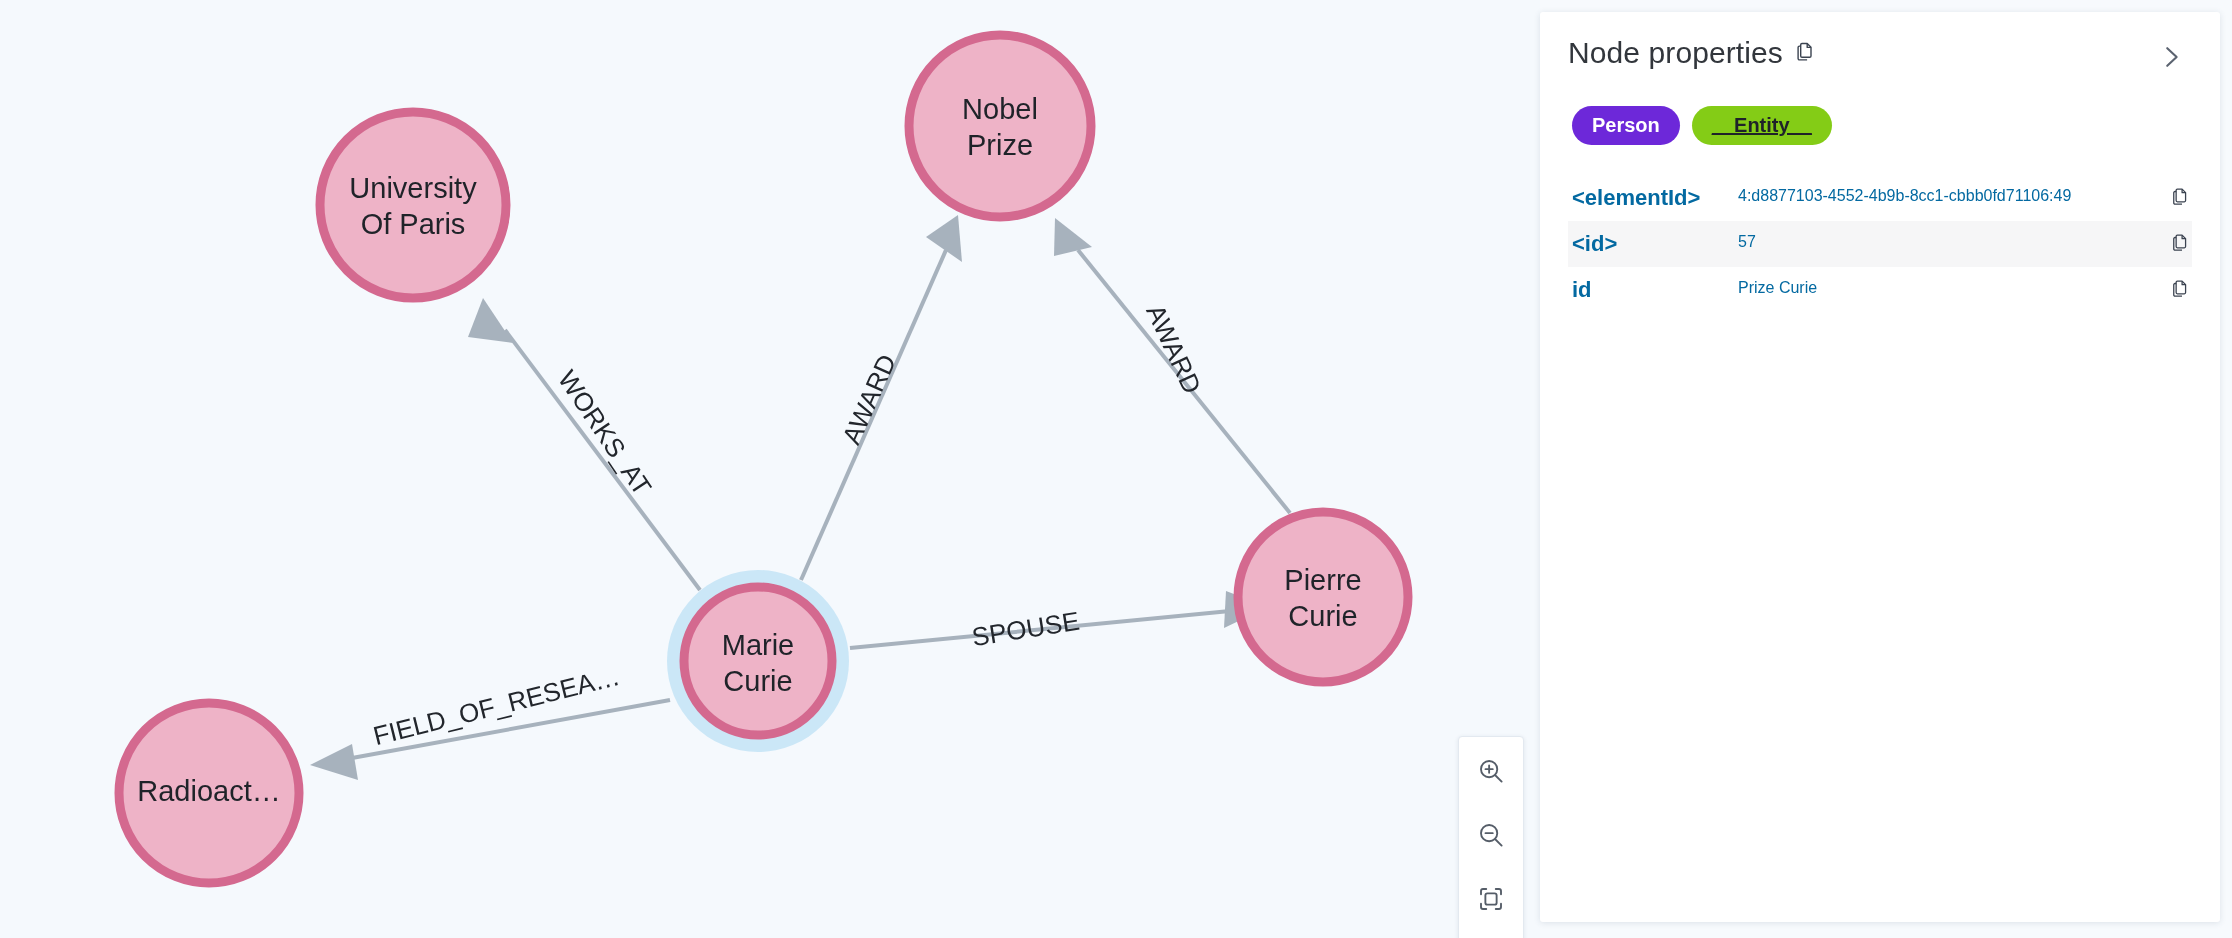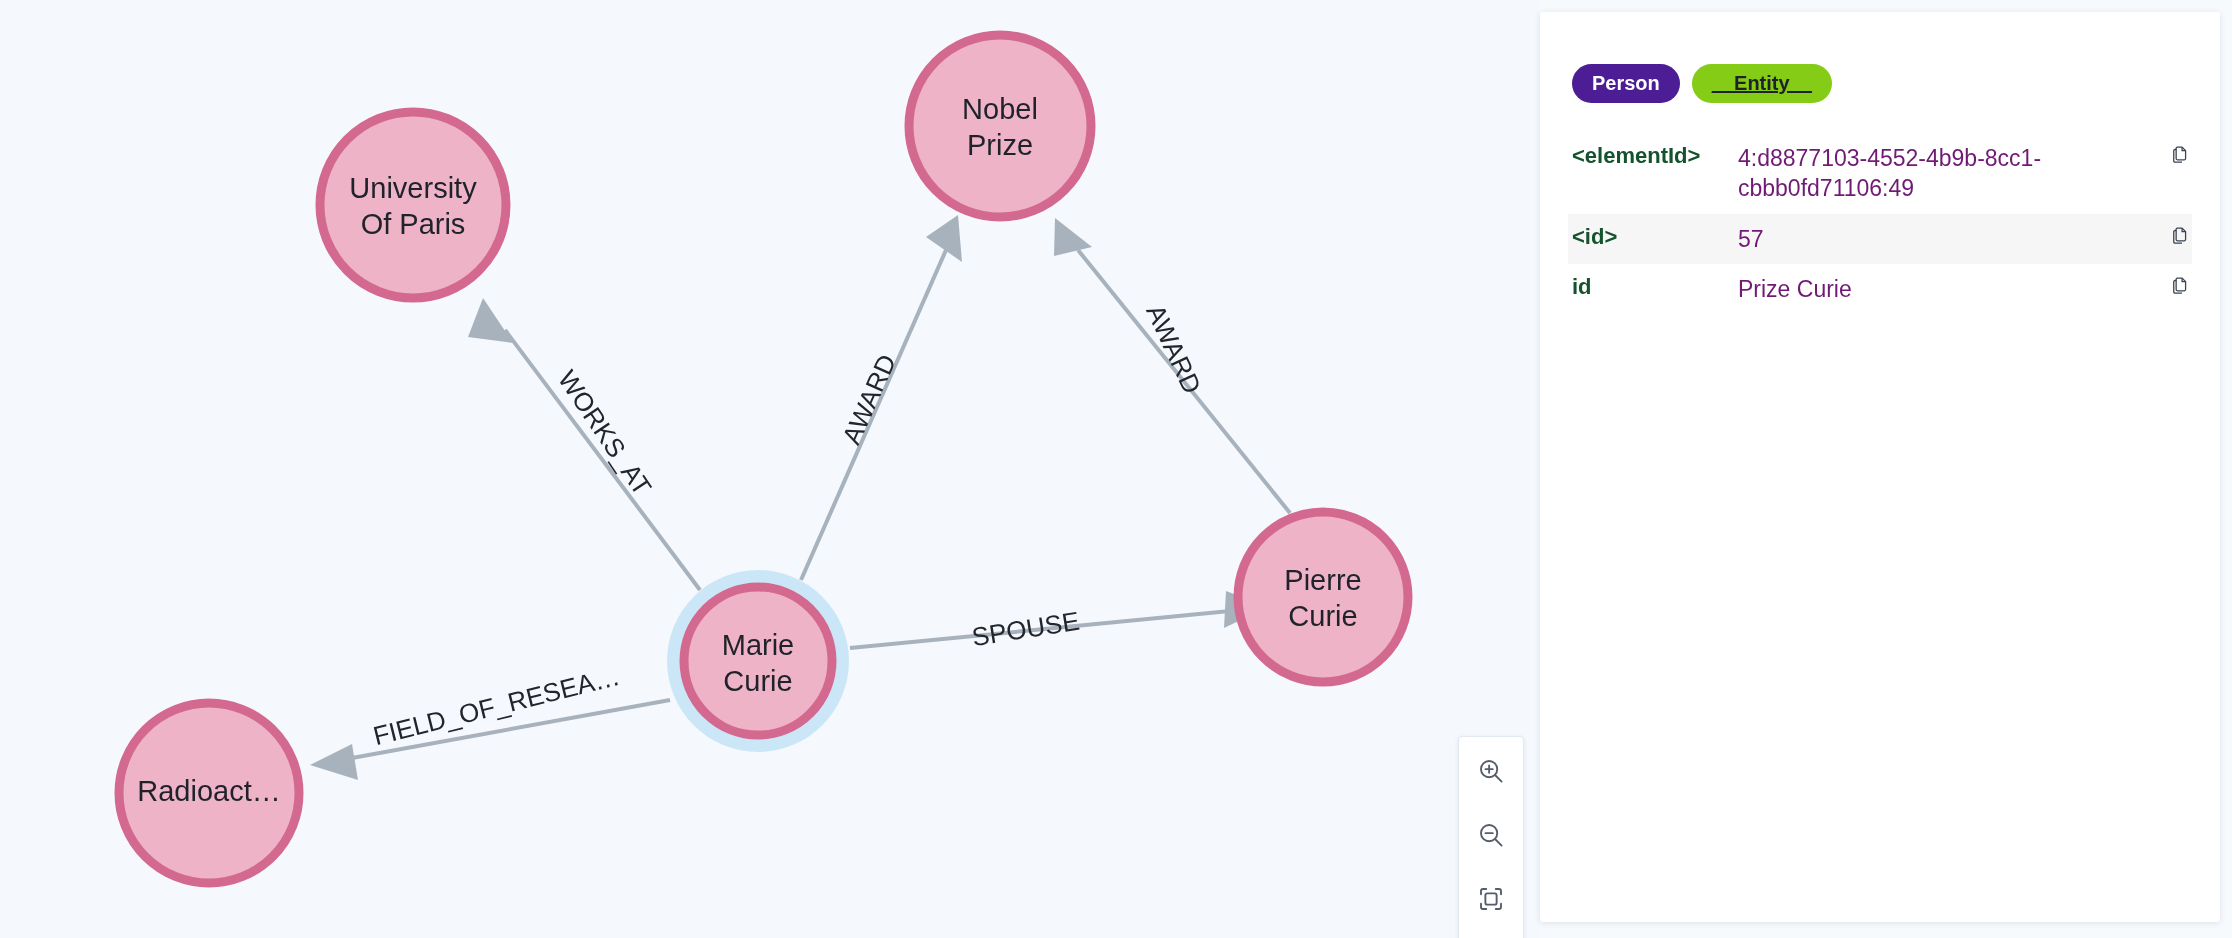--- a/index.html
+++ b/index.html
@@ -80,35 +80,35 @@
 
   .chips { display: flex; gap: 12px; margin-top: 26px; padding-left: 4px; }
   .chip {
     border-radius: 999px;
     font-size: 20px; font-weight: bold;
     padding: 9px 20px 10px 20px;
     line-height: 1;
     white-space: nowrap;
     cursor: pointer;
   }
-  .chip.person { background: #4c1d95; color: #ffffff; }
+  .chip.person { background: #6d28d9; color: #ffffff; }
   .chip.entity { background: #84cc16; color: #1f2329; text-decoration: underline; }
 
   .prop-table { margin-top: 30px; width: 100%; border-collapse: collapse; }
   .prop-row { }
   .prop-row.alt { background: #f6f6f7; }
   .prop-key {
-    font-size: 22px; font-weight: bold; color: #14532d;
+    font-size: 22px; font-weight: bold; color: #0369a1;
     vertical-align: top;
     padding: 10px 0 10px 4px;
     width: 170px;
     white-space: nowrap;
   }
   .prop-val {
-    font-size: 23px; color: #701a75;
+    font-size: 16px; color: #0369a1;
     vertical-align: top;
     padding: 10px 12px 10px 0;
     line-height: 1.32;
     word-break: break-word;
   }
   .prop-copy {
     width: 40px; vertical-align: top; padding: 10px 0 10px 0;
     text-align: right;
   }
 </style>
@@ -219,20 +219,39 @@
           <path d="M20 8.2V5.6A1.6 1.6 0 0 0 18.4 4h-2.6"></path>
           <path d="M4 15.8v2.6A1.6 1.6 0 0 0 5.6 20h2.6"></path>
           <path d="M20 15.8v2.6A1.6 1.6 0 0 1 18.4 20h-2.6"></path>
         </svg>
       </span>
     </button>
   </div>
 
   <aside id="node-panel">
 
+    <div class="panel-head">
+      <div class="panel-title-wrap">
+        <span class="panel-title">Node properties</span>
+        <span class="copy-icon" title="Copy">
+          <svg width="24" height="24" viewBox="0 0 24 24" fill="none" stroke="#3b4350" stroke-width="1.4" stroke-linejoin="round">
+            <path d="M8 4.5h5.2L17 8.3V17a1.3 1.3 0 0 1-1.3 1.3H8A1.3 1.3 0 0 1 6.7 17V5.8A1.3 1.3 0 0 1 8 4.5z"></path>
+            <path d="M13.2 4.5v3.9H17"></path>
+            <path d="M6.7 7.1H5.4A1.3 1.3 0 0 0 4.1 8.4v11.2A1.3 1.3 0 0 0 5.4 20.9h7.7"></path>
+          </svg>
+        </span>
+      </div>
+      <div class="chevron-btn" title="Collapse">
+        <span>
+          <svg width="30" height="30" viewBox="0 0 24 24" fill="none" stroke="#5b6370" stroke-width="1.7" stroke-linecap="round" stroke-linejoin="round">
+            <polyline points="9,5 16.5,12 9,19"></polyline>
+          </svg>
+        </span>
+      </div>
+    </div>
 
     <div class="chips">
       <span class="chip person">Person</span>
       <span class="chip entity">__Entity__</span>
     </div>
 
     <table class="prop-table">
       <tbody>
         <tr class="prop-row">
           <td class="prop-key">&lt;elementId&gt;</td>

